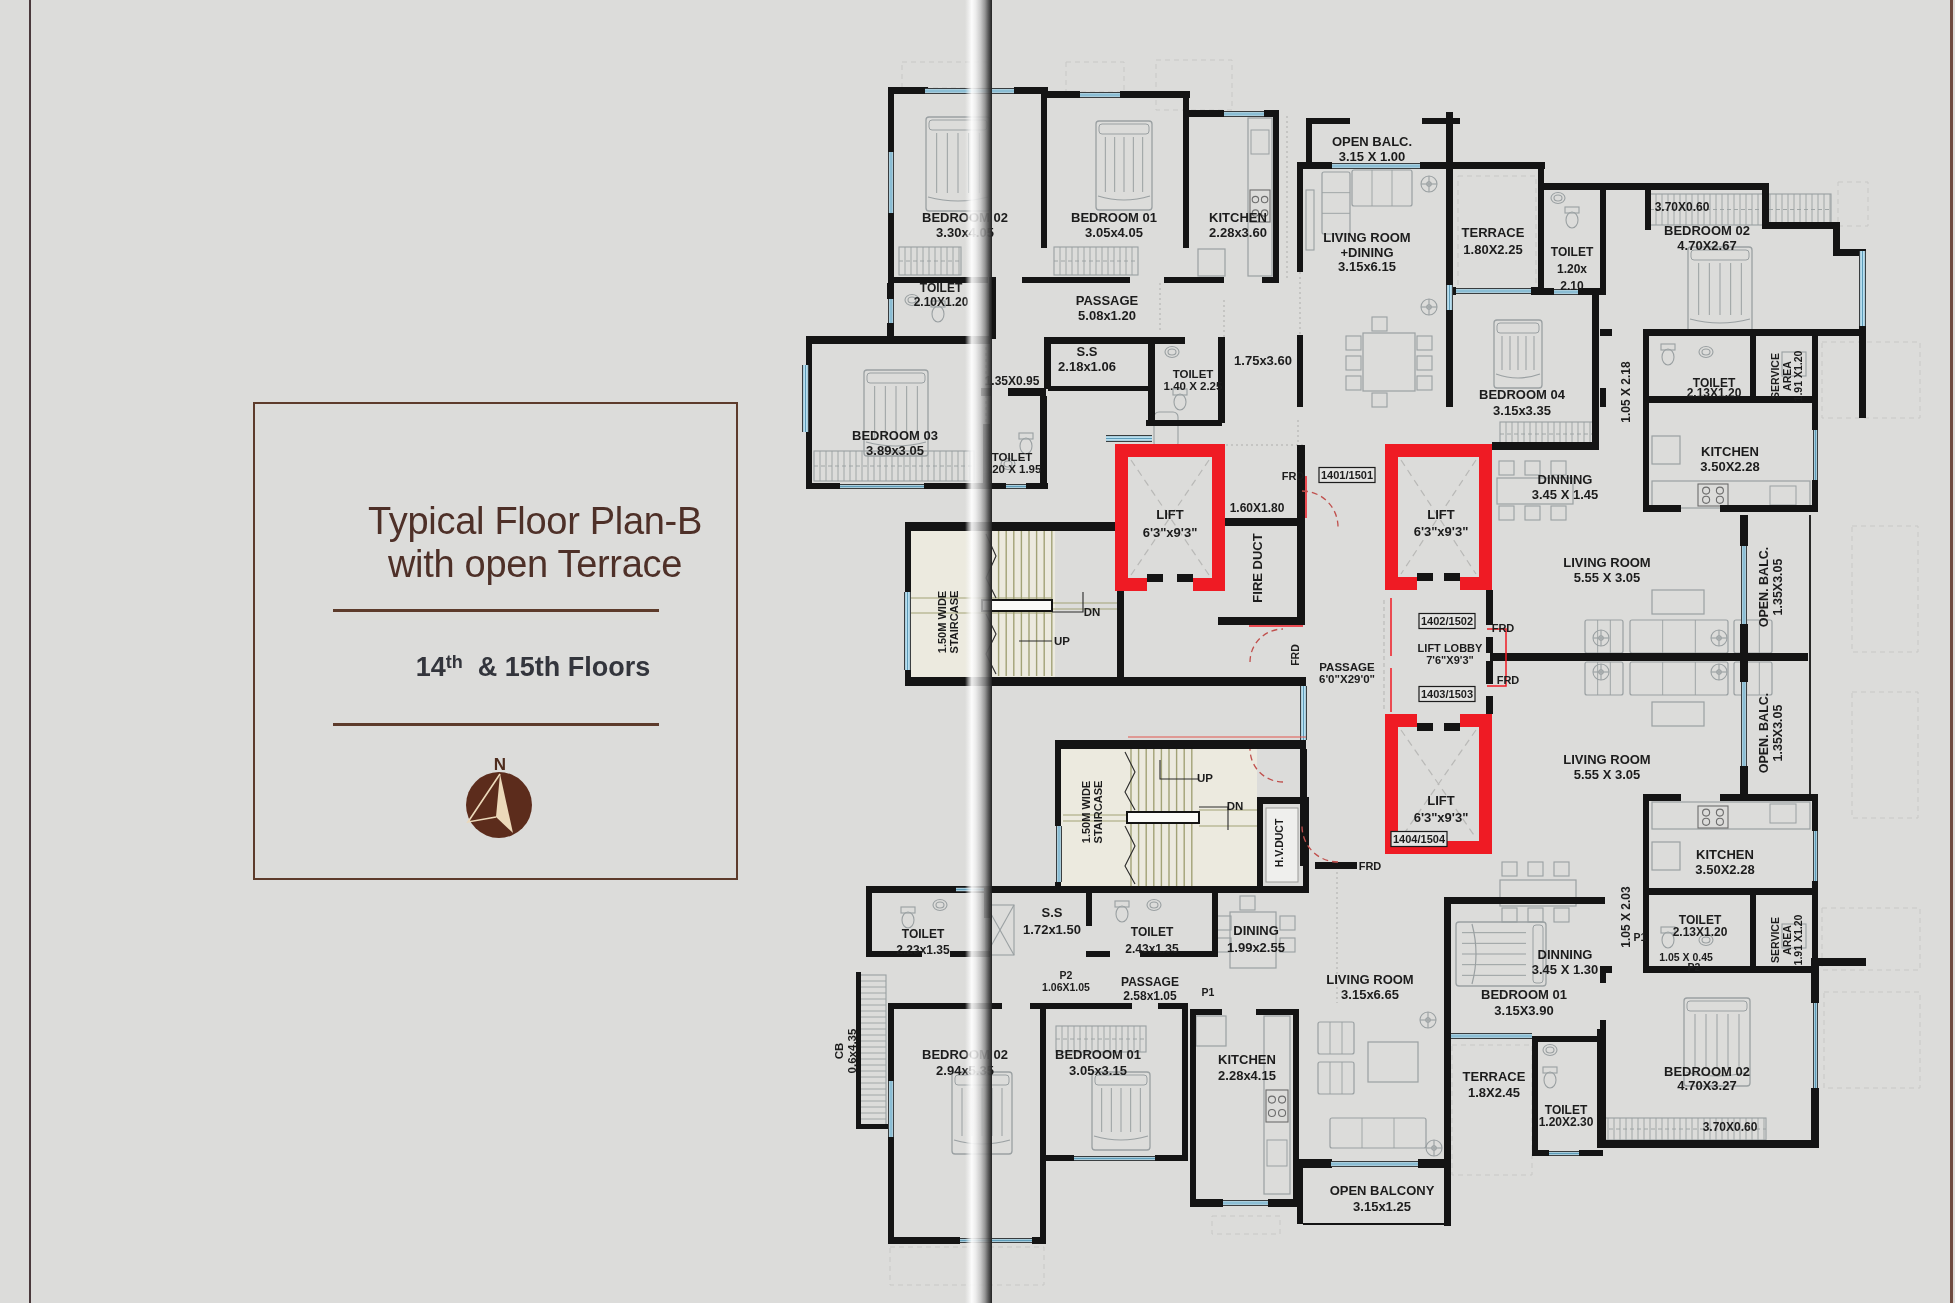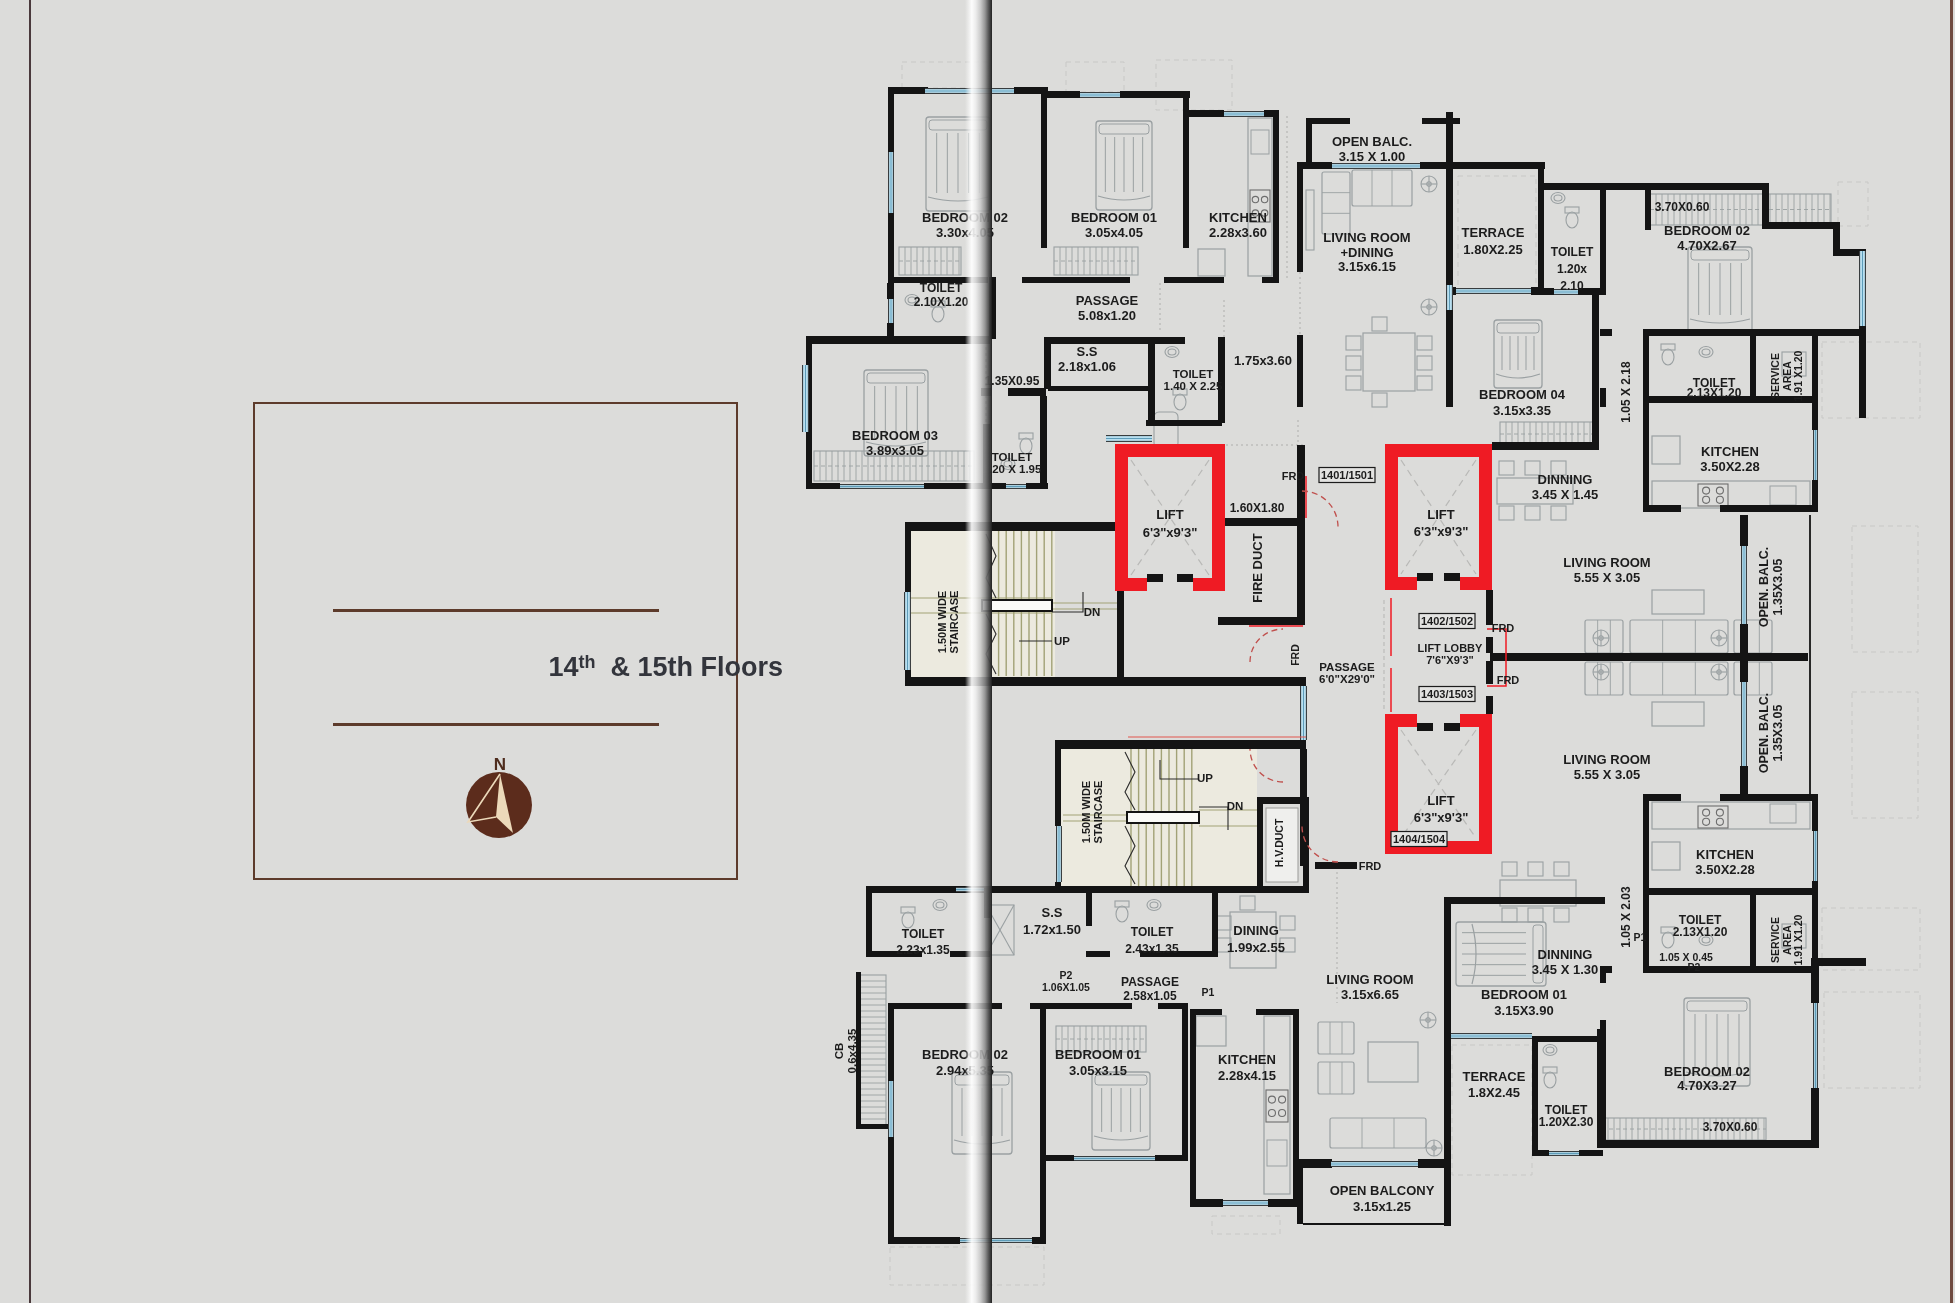--- a/index.html
+++ b/index.html
@@ -1303,24 +1303,26 @@
 <div style="position:absolute;left:965px;top:0;width:27px;height:1303px;background:linear-gradient(90deg,
  rgba(220,220,218,0) 0%, rgba(248,248,248,0.5) 12%, rgba(255,255,255,0.92) 25%, rgba(238,238,238,0.88) 40%,
  rgba(198,198,198,0.84) 58%, rgba(140,140,140,0.88) 74%, rgba(80,80,80,0.94) 87%, rgba(30,30,30,0.98) 100%);"></div>
 
 <div style="position:absolute;left:29px;top:0;width:2px;height:1303px;background:#4a393b;"></div>
 
 <div style="position:absolute;left:1950px;top:0;width:3px;height:1303px;background:#6f4a40;"></div>
 
 <div style="position:absolute;left:253px;top:402px;width:481px;height:474px;border:2px solid #5d3b2b;"></div>
 
+<div style="position:absolute;left:285px;top:500px;width:500px;text-align:center;font-size:38px;
+     line-height:43px;color:#4e3028;letter-spacing:-0.3px;">Typical Floor Plan-B<br>with open Terrace</div>
 
 <div style="position:absolute;left:333px;top:609px;width:326px;height:2.5px;background:#5d3b2b;"></div>
 
-<div style="position:absolute;left:283px;top:652px;width:500px;text-align:right;font-size:27px;
+<div style="position:absolute;left:283px;top:652px;width:500px;text-align:center;font-size:27px;
      font-weight:bold;color:#33353c;">14<span style="font-size:18px;vertical-align:8px;">th</span>&nbsp; &amp; 15th Floors</div>
 
 <div style="position:absolute;left:333px;top:723px;width:326px;height:2.5px;background:#5d3b2b;"></div>
 
 <svg width="90" height="110" viewBox="0 0 90 110" style="position:absolute;left:453px;top:748px">
 
   <text x="47" y="22" font-size="17" font-weight="bold" fill="#4e2c1d" text-anchor="middle" font-family="Liberation Sans, sans-serif">N</text>
 
   <circle cx="46" cy="57" r="33" fill="#5c2c1c"></circle>
 

